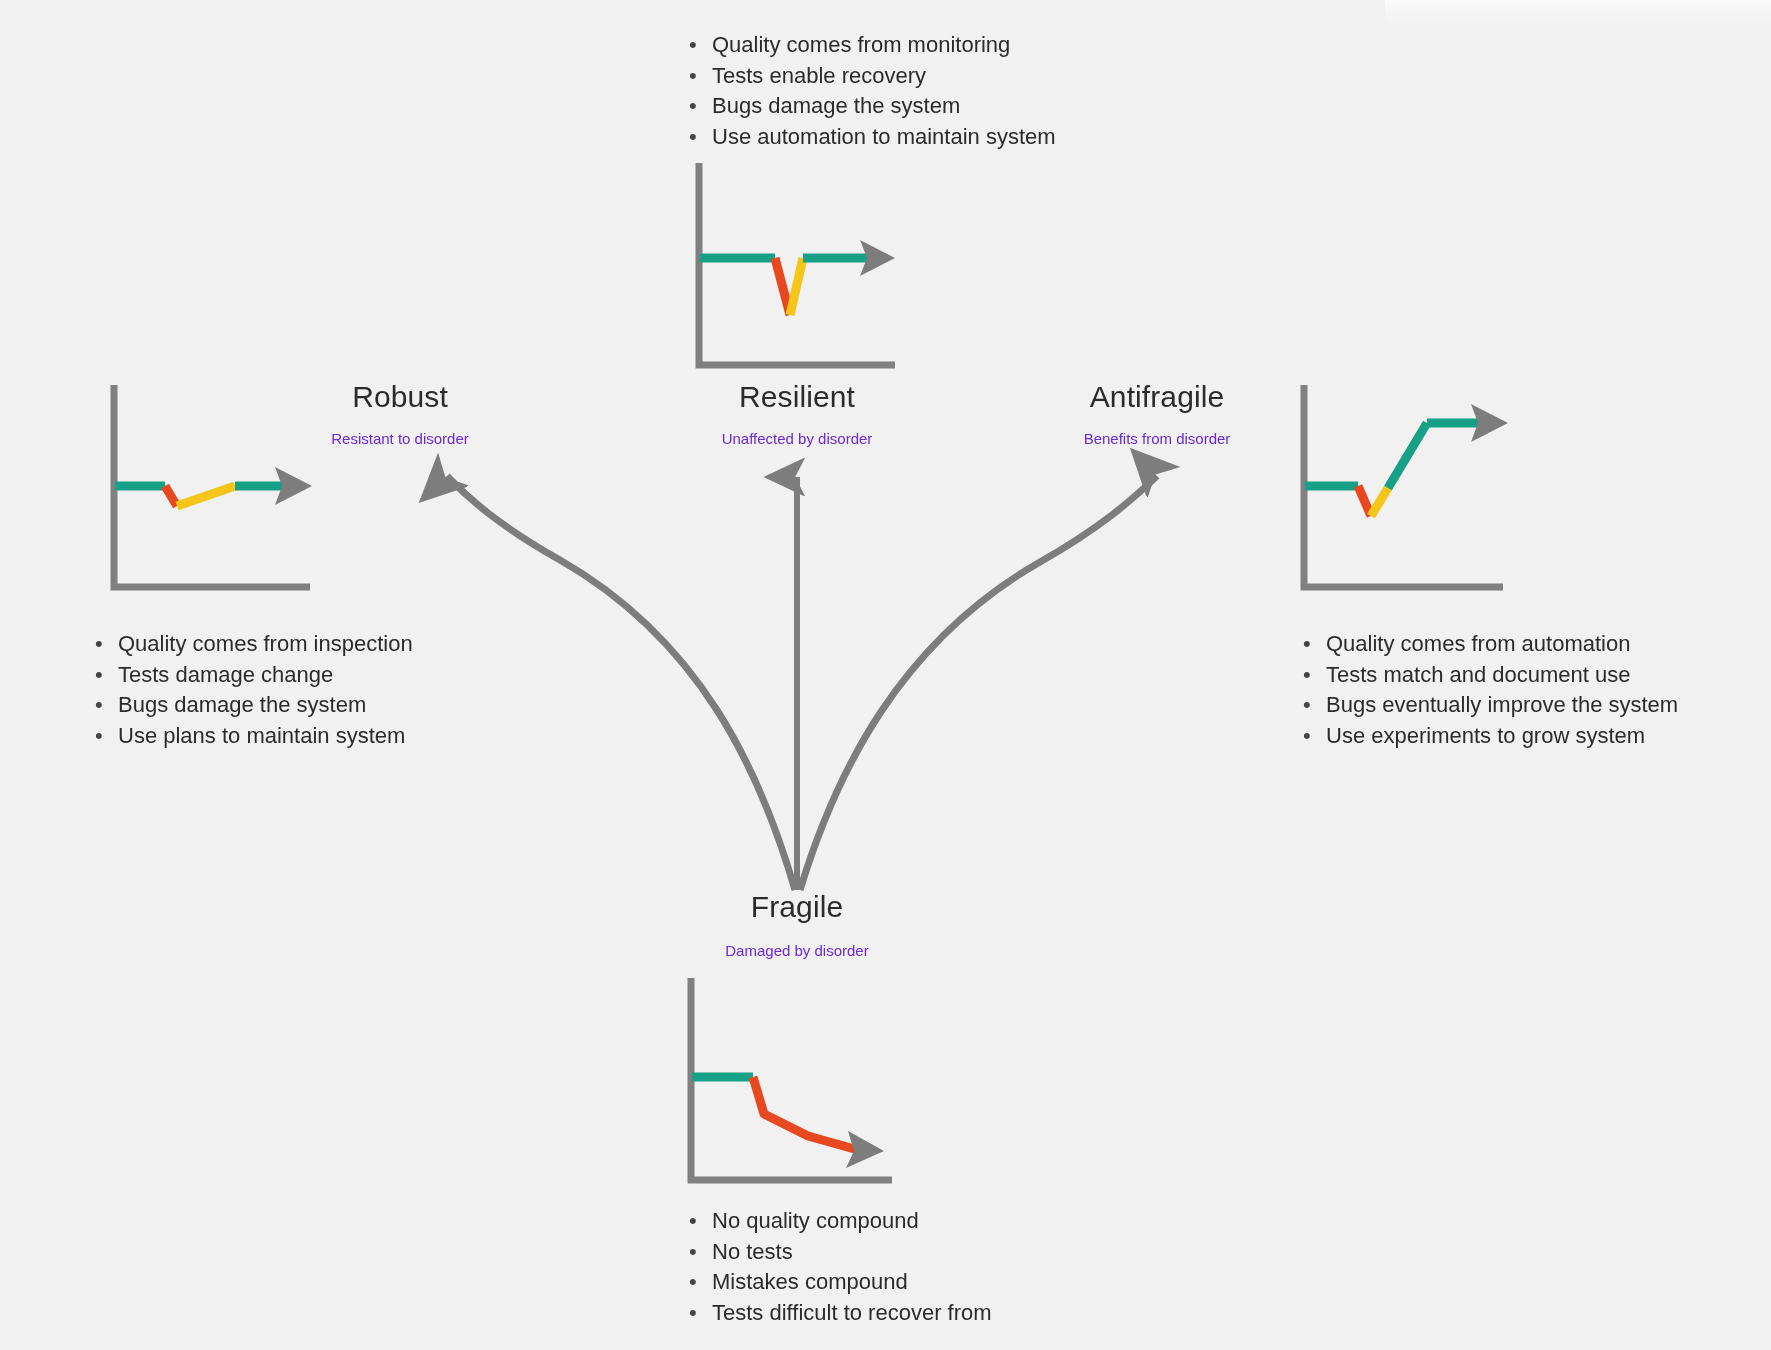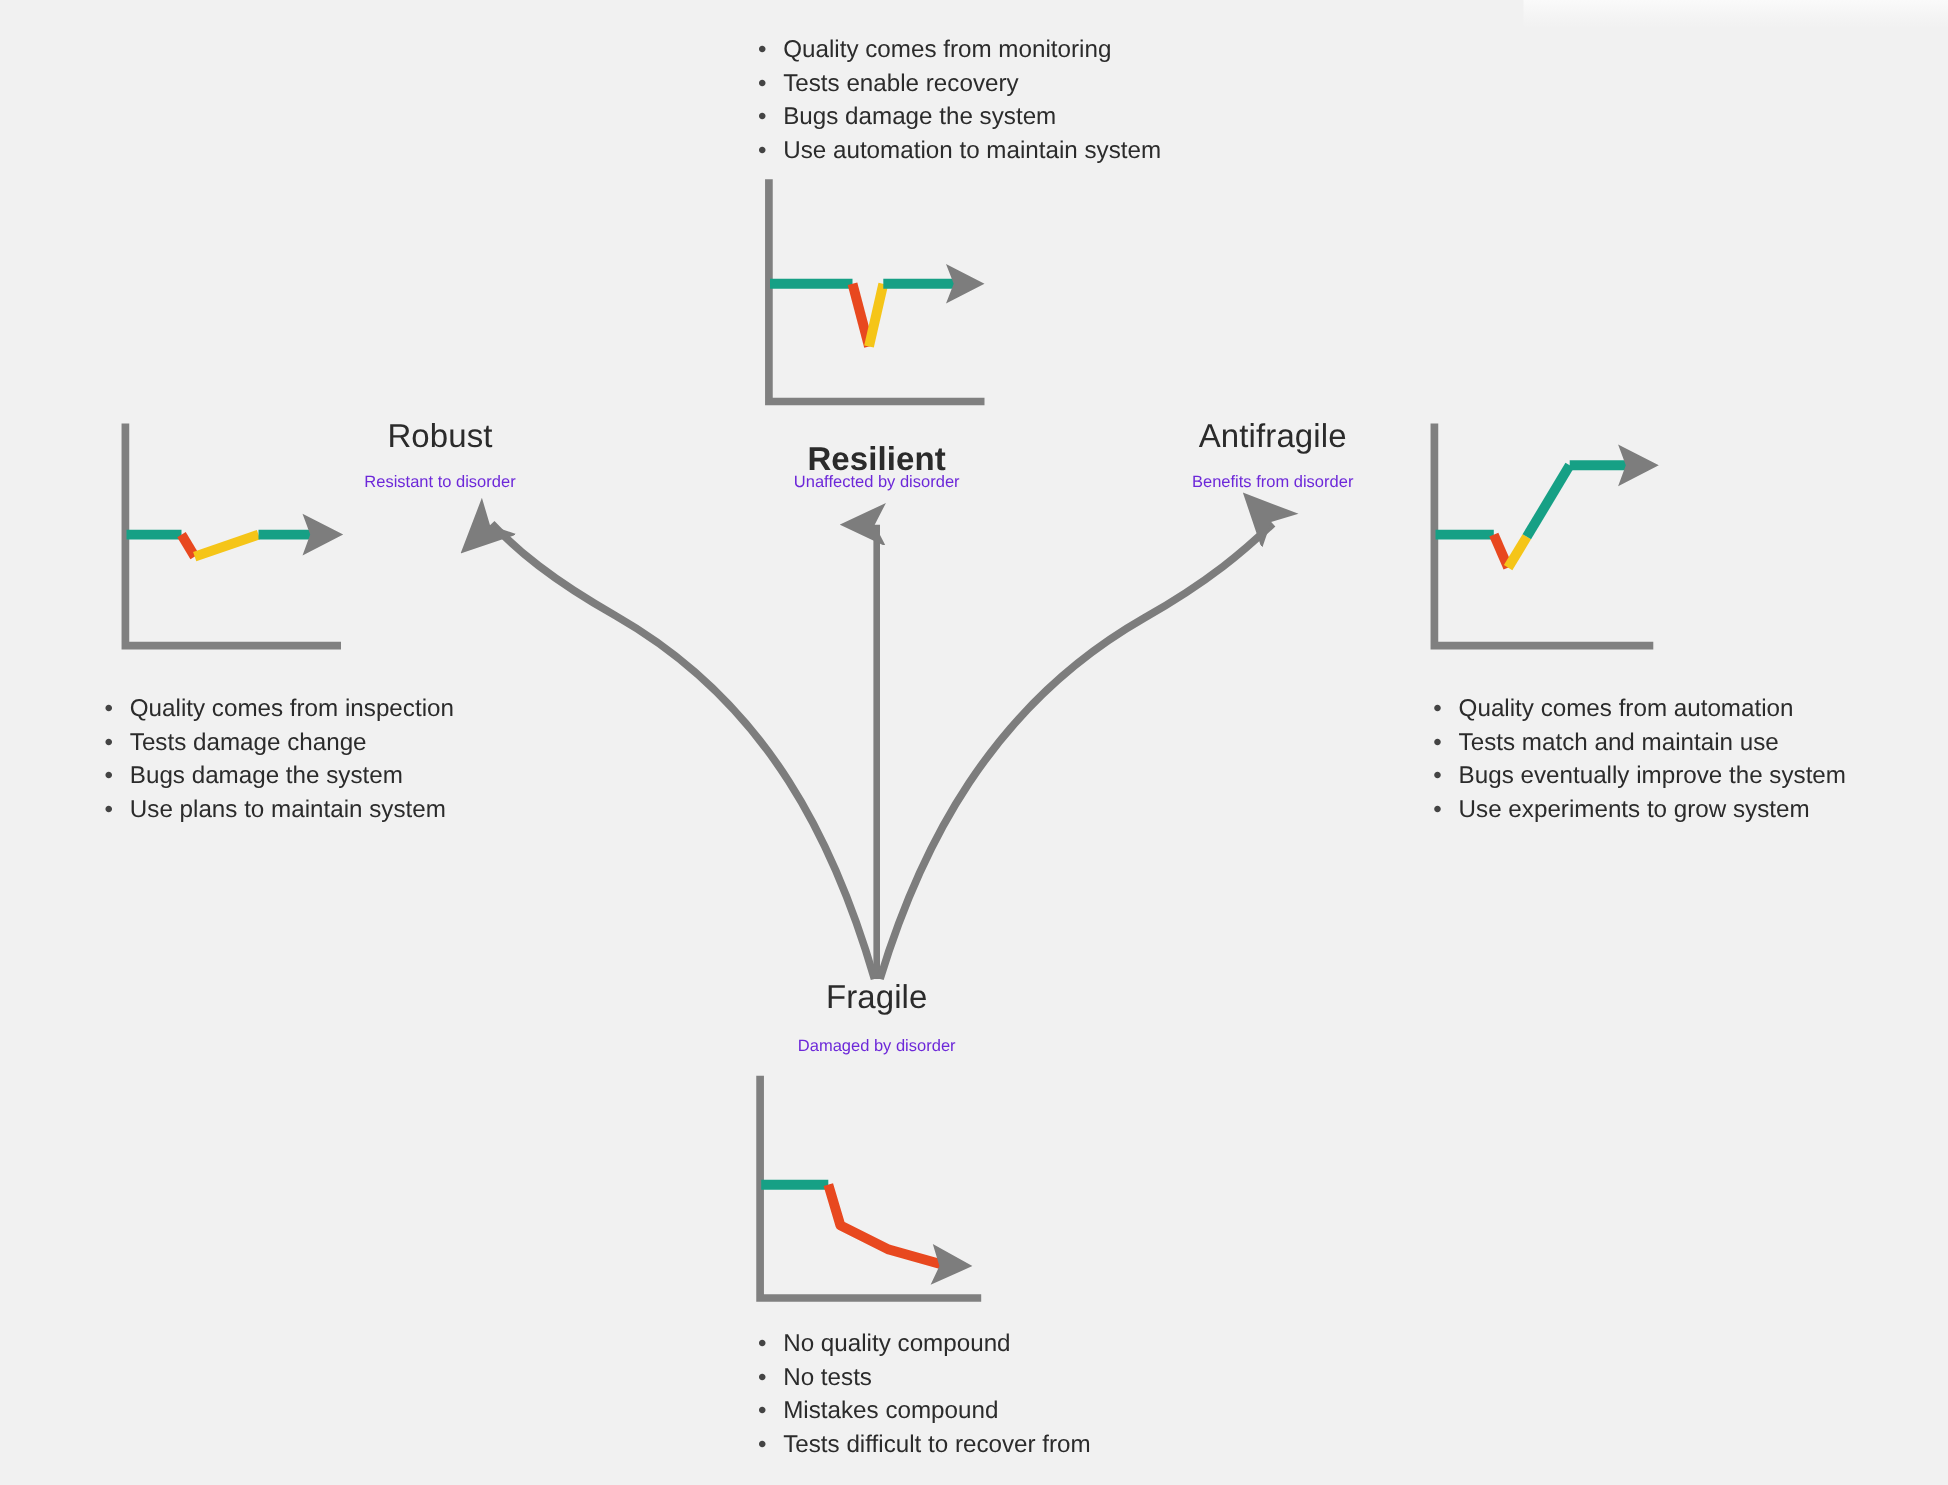--- a/index.html
+++ b/index.html
@@ -161,21 +161,21 @@
     <li>
       <span class="dot">•</span>
       <span>Bugs damage the system</span>
     </li>
     <li>
       <span class="dot">•</span>
       <span>Use plans to maintain system</span>
     </li>
   </ul>
 
-  <div class="quadrant-title" style="left:682px; top:401px; width:230px;font-weight:bold;">Resilient</div>
+  <div class="quadrant-title" style="left:682px; top:380px; width:230px;">Resilient</div>
   <div class="quadrant-subtitle" style="left:682px; top:430px; width:230px;">Unaffected by disorder</div>
 
   <div class="quadrant-title" style="left:1042px; top:380px; width:230px;">Antifragile</div>
   <div class="quadrant-subtitle" style="left:1042px; top:430px; width:230px;">Benefits from disorder</div>
 
   <svg class="mini-chart" style="left:1295px; top:382px;" width="240" height="215" viewBox="0 0 240 215" xmlns="http://www.w3.org/2000/svg">
     <path d="M 9 3 L 9 205 L 208 205" fill="none" stroke="#808080" stroke-width="7"></path>
     <path d="M 10 104 L 63 104" fill="none" stroke="#16a085" stroke-width="9"></path>
     <path d="M 63 104 L 76 134" fill="none" stroke="#e8481f" stroke-width="9"></path>
     <path d="M 76 134 L 93 106" fill="none" stroke="#f5c518" stroke-width="9"></path>
@@ -184,21 +184,21 @@
     <path d="M 176 22 L 213 41 L 176 60 L 183 41 Z" fill="#7d7d7d"></path>
   </svg>
 
   <ul class="bullet-list" style="left:1300px; top:629px;">
     <li>
       <span class="dot">•</span>
       <span>Quality comes from automation</span>
     </li>
     <li>
       <span class="dot">•</span>
-      <span>Tests match and maintain use</span>
+      <span>Tests match and document use</span>
     </li>
     <li>
       <span class="dot">•</span>
       <span>Bugs eventually improve the system</span>
     </li>
     <li>
       <span class="dot">•</span>
       <span>Use experiments to grow system</span>
     </li>
   </ul>

